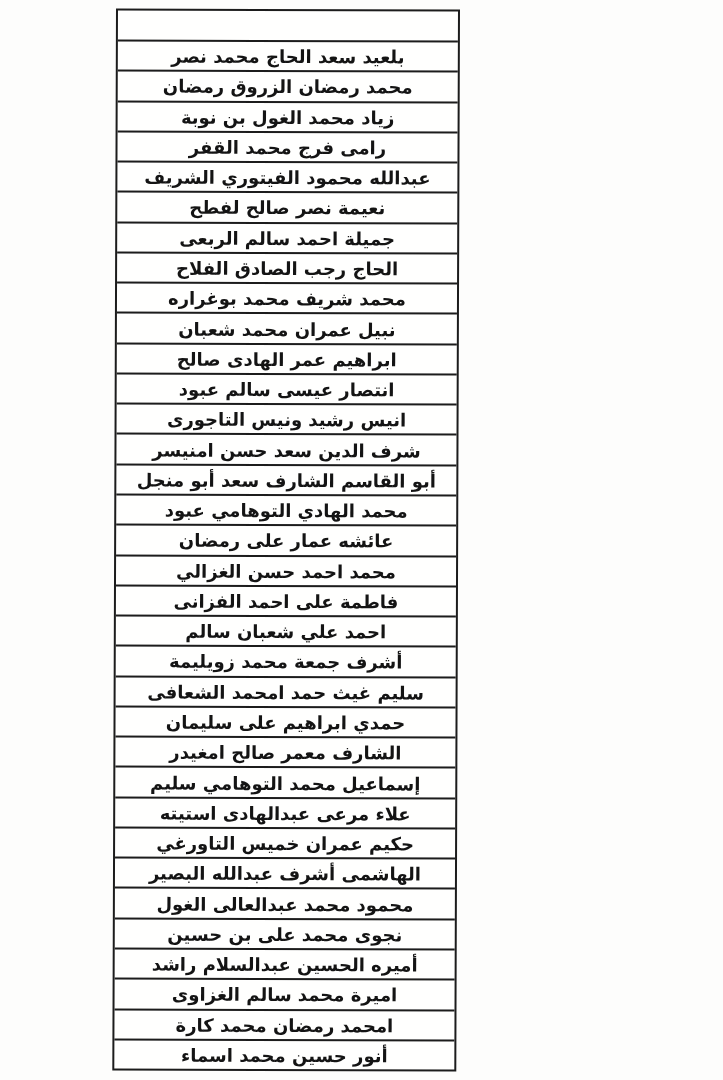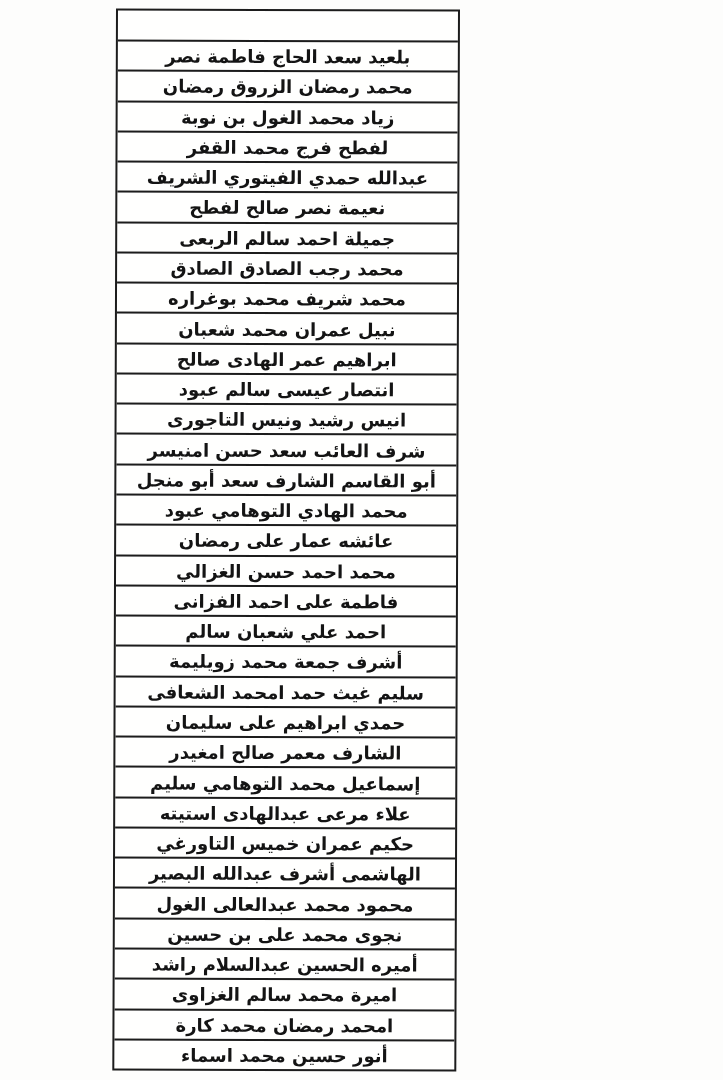--- a/index.html
+++ b/index.html
@@ -61,60 +61,60 @@
 </head>
 <body>
 
 <div class="paper">
   <div class="names-table" id="names-table">
     <div class="row header">
       <span class="name-text"></span>
     </div>
 
   <div class="row">
-        <span class="name-text">بلعيد سعد الحاج فاطمة نصر</span>
+        <span class="name-text">بلعيد سعد الحاج محمد نصر</span>
       </div>
       <div class="row">
         <span class="name-text">محمد رمضان الزروق رمضان</span>
       </div>
       <div class="row">
         <span class="name-text">زياد محمد الغول بن نوبة</span>
       </div>
       <div class="row">
-        <span class="name-text">لفطح فرج محمد القفر</span>
+        <span class="name-text">رامى فرج محمد القفر</span>
       </div>
       <div class="row">
-        <span class="name-text">عبدالله حمدي الفيتوري الشريف</span>
+        <span class="name-text">عبدالله محمود الفيتوري الشريف</span>
       </div>
       <div class="row">
         <span class="name-text">نعيمة نصر صالح لفطح</span>
       </div>
       <div class="row">
         <span class="name-text">جميلة احمد سالم الربعى</span>
       </div>
       <div class="row">
-        <span class="name-text">محمد رجب الصادق الصادق</span>
+        <span class="name-text">الحاج رجب الصادق الفلاح</span>
       </div>
       <div class="row">
         <span class="name-text">محمد شريف محمد بوغراره</span>
       </div>
       <div class="row">
         <span class="name-text">نبيل عمران محمد شعبان</span>
       </div>
       <div class="row">
         <span class="name-text">ابراهيم عمر الهادى صالح</span>
       </div>
       <div class="row">
         <span class="name-text">انتصار عيسى سالم عبود</span>
       </div>
       <div class="row">
         <span class="name-text">انيس رشيد ونيس التاجورى</span>
       </div>
       <div class="row">
-        <span class="name-text">شرف العائب سعد حسن امنيسر</span>
+        <span class="name-text">شرف الدين سعد حسن امنيسر</span>
       </div>
       <div class="row">
         <span class="name-text">أبو القاسم الشارف سعد أبو منجل</span>
       </div>
       <div class="row">
         <span class="name-text">محمد الهادي التوهامي عبود</span>
       </div>
       <div class="row">
         <span class="name-text">عائشه عمار على رمضان</span>
       </div>

